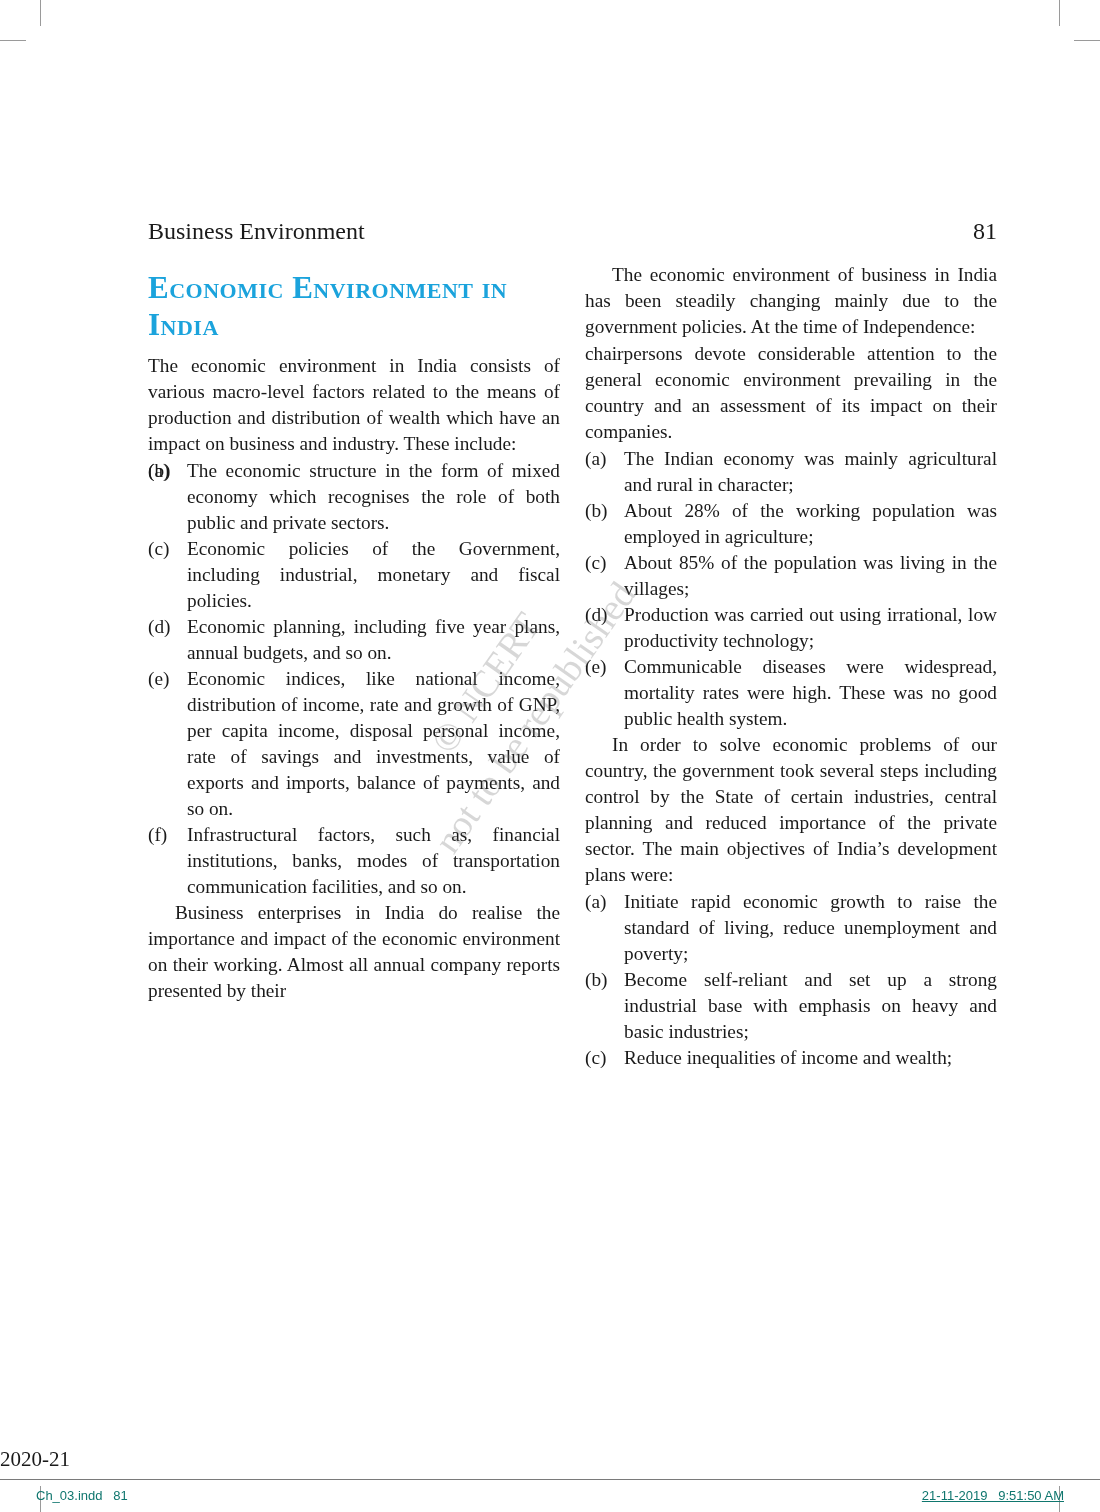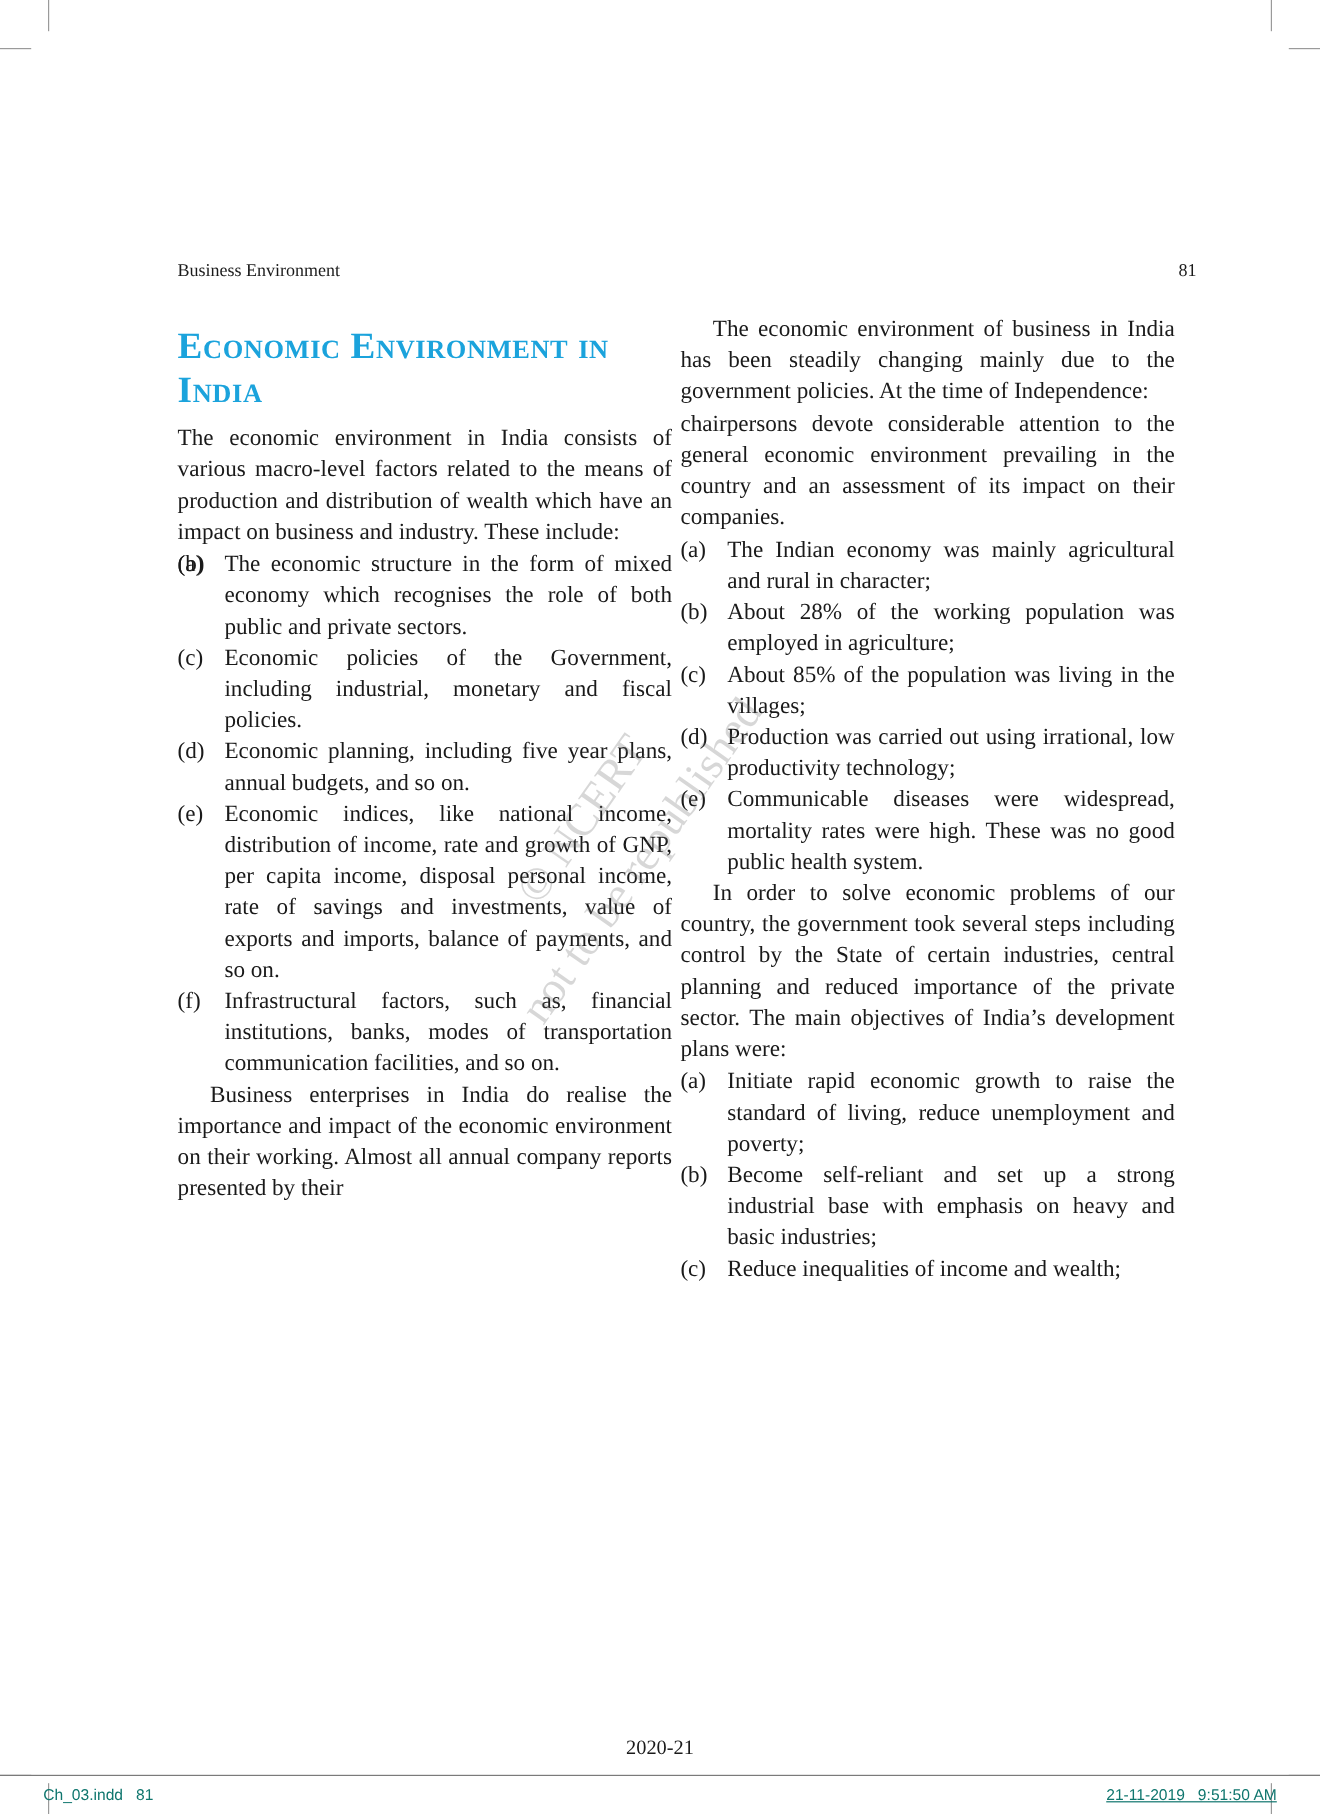--- a/index.html
+++ b/index.html
@@ -23,28 +23,28 @@
   .crop.tr-h { right: 0; top: 40px; }
   .crop.bl-v { left: 40px; bottom: 0; }
   .crop.bl-h { left: 0; bottom: 32px; }
   .crop.br-v { right: 40px; bottom: 0; }
   .crop.br-h { right: 0; bottom: 32px; }
 
   .header {
     position: absolute;
     left: 148px; right: 103px; top: 218px;
     display: flex; justify-content: space-between;
-    font-size: 15px;
+    font-size: 24px;
   }
 
   .columns {
     position: absolute;
     left: 148px; right: 103px; top: 262px;
     display: flex;
-    gap: 7px;
+    gap: 25px;
   }
   .col { width: 412px; }
 
   .heading {
     margin: 8px 0 10px 0;
     font-variant: small-caps;
     font-weight: bold;
     font-size: 31px;
     line-height: 1.18;
     color: #1ba3dc;
@@ -78,22 +78,22 @@
     text-align: center;
     color: rgba(110,110,110,0.28);
     font-size: 38px;
     line-height: 60px;
     pointer-events: none;
   }
 
   .footer-year {
     position: absolute;
     left: 0; right: 0; top: 1447px;
-    text-align: center;
-    font-size: 17px;
+    text-align: left;
+    font-size: 21px;
   }
   .bottom-rule {
     position: absolute;
     left: 0; right: 0; top: 1479px;
     height: 1px;
     background: #7a7a7a;
   }
   .print-info {
     position: absolute;
     top: 1488px;

